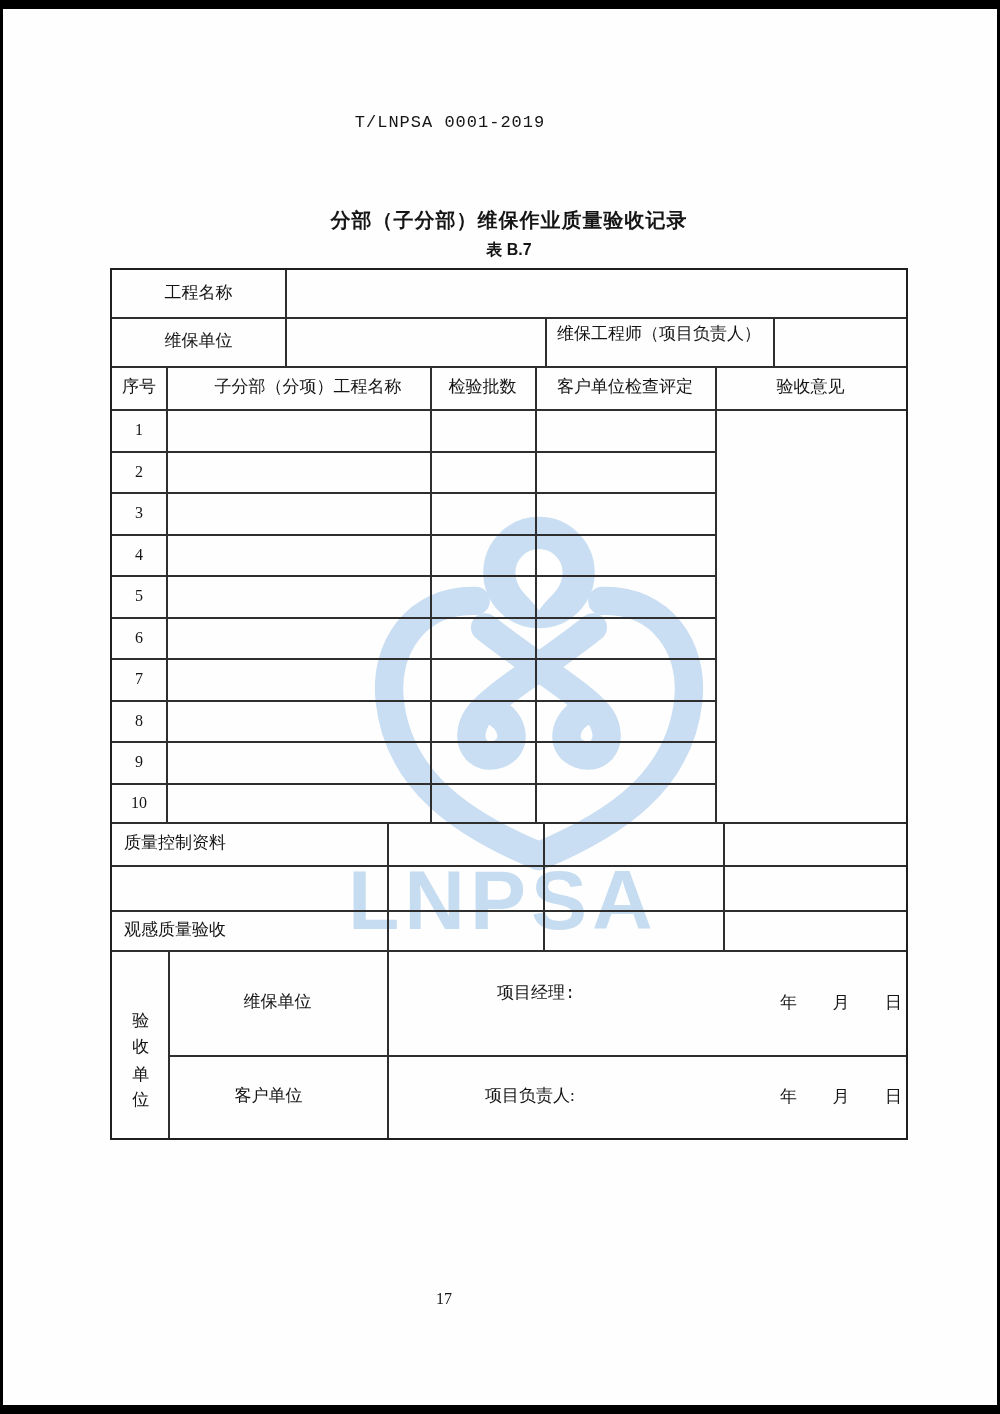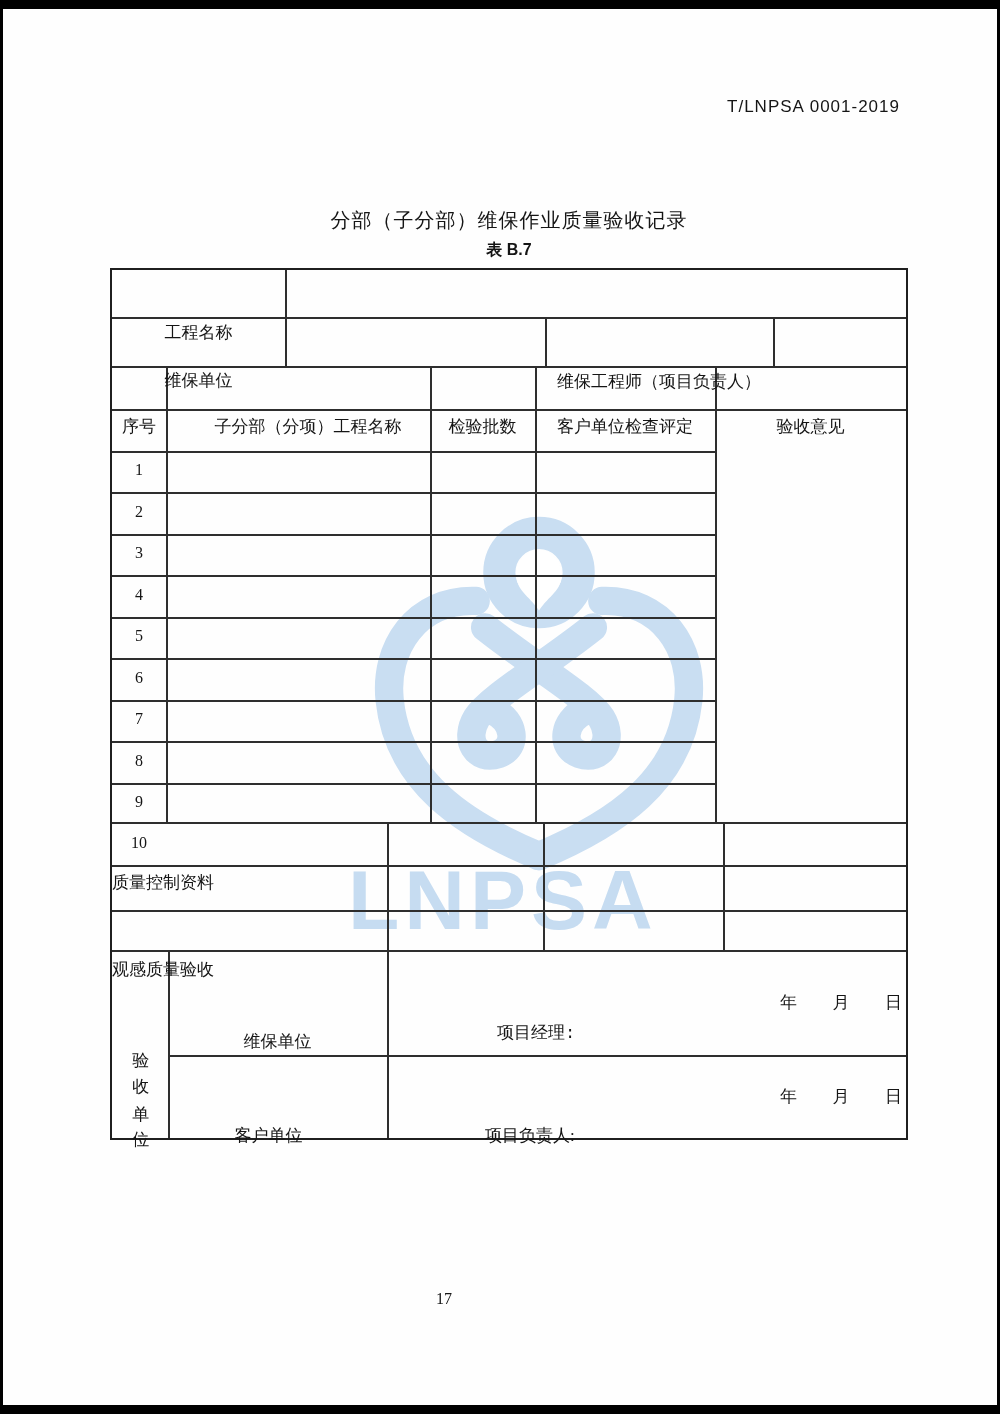--- a/index.html
+++ b/index.html
@@ -2,41 +2,41 @@
 <html><head>
 <meta charset="utf-8">
 <style>
   html,body{margin:0;padding:0;background:#fff;}
   .page{
     position:relative;width:1000px;height:1414px;background:#fefefe;
     overflow:hidden;font-family:"Liberation Serif","DejaVu Serif",serif;color:#151515;
   }
   .frame{position:absolute;inset:0;border-top:9px solid #000;border-bottom:9px solid #000;
     border-left:3px solid #000;border-right:3px solid #000;pointer-events:none;z-index:5;}
-  .doc-code{position:absolute;top:97px;left:0;width:900px;text-align:right;
-    font-family:Liberation Sans, sans-serif;font-size:17px;letter-spacing:1px;}
+  .doc-code{position:absolute;top:113px;left:0;width:900px;text-align:center;
+    font-family:Liberation Mono, monospace;font-size:17px;letter-spacing:1px;}
   .title{position:absolute;top:207px;left:110px;width:798px;text-align:center;
-    font-family:"Liberation Sans","DejaVu Sans",sans-serif;font-weight:normal;font-size:20px;letter-spacing:1px;}
+    font-family:"Liberation Sans","DejaVu Sans",sans-serif;font-weight:bold;font-size:20px;letter-spacing:1px;}
   .tableno{position:absolute;top:240px;left:110px;width:798px;text-align:center;
     font-family:"Liberation Sans","DejaVu Sans",sans-serif;font-weight:bold;font-size:16px;}
   .pagenum{position:absolute;top:1290px;left:0;width:888px;text-align:center;font-size:16px;}
   
   .wm-logo{position:absolute;left:350px;top:492px;z-index:0;}
   .wm-text{position:absolute;left:348px;top:858px;z-index:0;width:345px;
     font-family:"Liberation Sans","DejaVu Sans",sans-serif;font-weight:bold;
     font-size:84px;letter-spacing:5px;line-height:1;}
   
   .tbl{position:absolute;left:110px;top:268px;width:794px;height:868px;
     border:2px solid #1f1f1f;z-index:1;}
   .lh,.lv{position:absolute;background:#2e2e2e;}
   .lh{height:1.5px;}
   .lv{width:1.5px;}
   .cell{position:absolute;display:flex;align-items:center;justify-content:center;
-    font-size:17px;line-height:1.2;text-align:center;margin-top:40px;}
-  .cell.left{justify-content:flex-start;padding-left:0;text-align:left;}
+    font-size:17px;line-height:1.2;text-align:center;}
+  .cell.left{justify-content:flex-start;padding-left:12px;text-align:left;}
   .num{font-size:16px;}
   .datebox{position:absolute;display:flex;align-items:center;justify-content:space-between;font-size:17px;}
   .vert{writing-mode:vertical-lr;text-orientation:upright;letter-spacing:26px;
     display:flex;align-items:center;justify-content:center;padding-top:14px;box-sizing:border-box;}
 </style>
 </head>
 <body>
 
 <div class="page">
 
@@ -87,21 +87,21 @@
     <i class="lv" style="left:603px;top:96px;height:456px;"></i>
     <i class="lv" style="left:275px;top:552px;height:316px;"></i>
     <i class="lv" style="left:431px;top:552px;height:128px;"></i>
     <i class="lv" style="left:611px;top:552px;height:128px;"></i>
     <i class="lv" style="left:56px;top:680px;height:188px;"></i>
 
     <div class="cell" style="left:0;top:0;width:173px;height:47px;">工程名称</div>
     <div class="cell" style="left:173px;top:0;width:621px;height:47px;"></div>
     <div class="cell" style="left:0;top:47px;width:173px;height:49px;">维保单位</div>
     <div class="cell" style="left:173px;top:47px;width:260px;height:49px;"></div>
-    <div class="cell" style="left:433px;top:55px;width:228px;height:34px;">维保工程师（项目负责人）</div>
+    <div class="cell" style="left:433px;top:47px;width:228px;height:34px;">维保工程师（项目负责人）</div>
     <div class="cell" style="left:661px;top:47px;width:133px;height:49px;"></div>
 
     <div class="cell" style="left:0;top:96px;width:54px;height:43px;">序号</div>
     <div class="cell" style="left:64px;top:96px;width:264px;height:43px;">子分部（分项）工程名称</div>
     <div class="cell" style="left:318px;top:96px;width:105px;height:43px;">检验批数</div>
     <div class="cell" style="left:423px;top:96px;width:180px;height:43px;">客户单位检查评定</div>
     <div class="cell" style="left:603px;top:96px;width:191px;height:43px;">验收意见</div>
 
     <div class="cell num" style="left:0;top:139px;width:54px;height:42px;">1</div>
     <div class="cell num" style="left:0;top:181px;width:54px;height:41px;">2</div>

